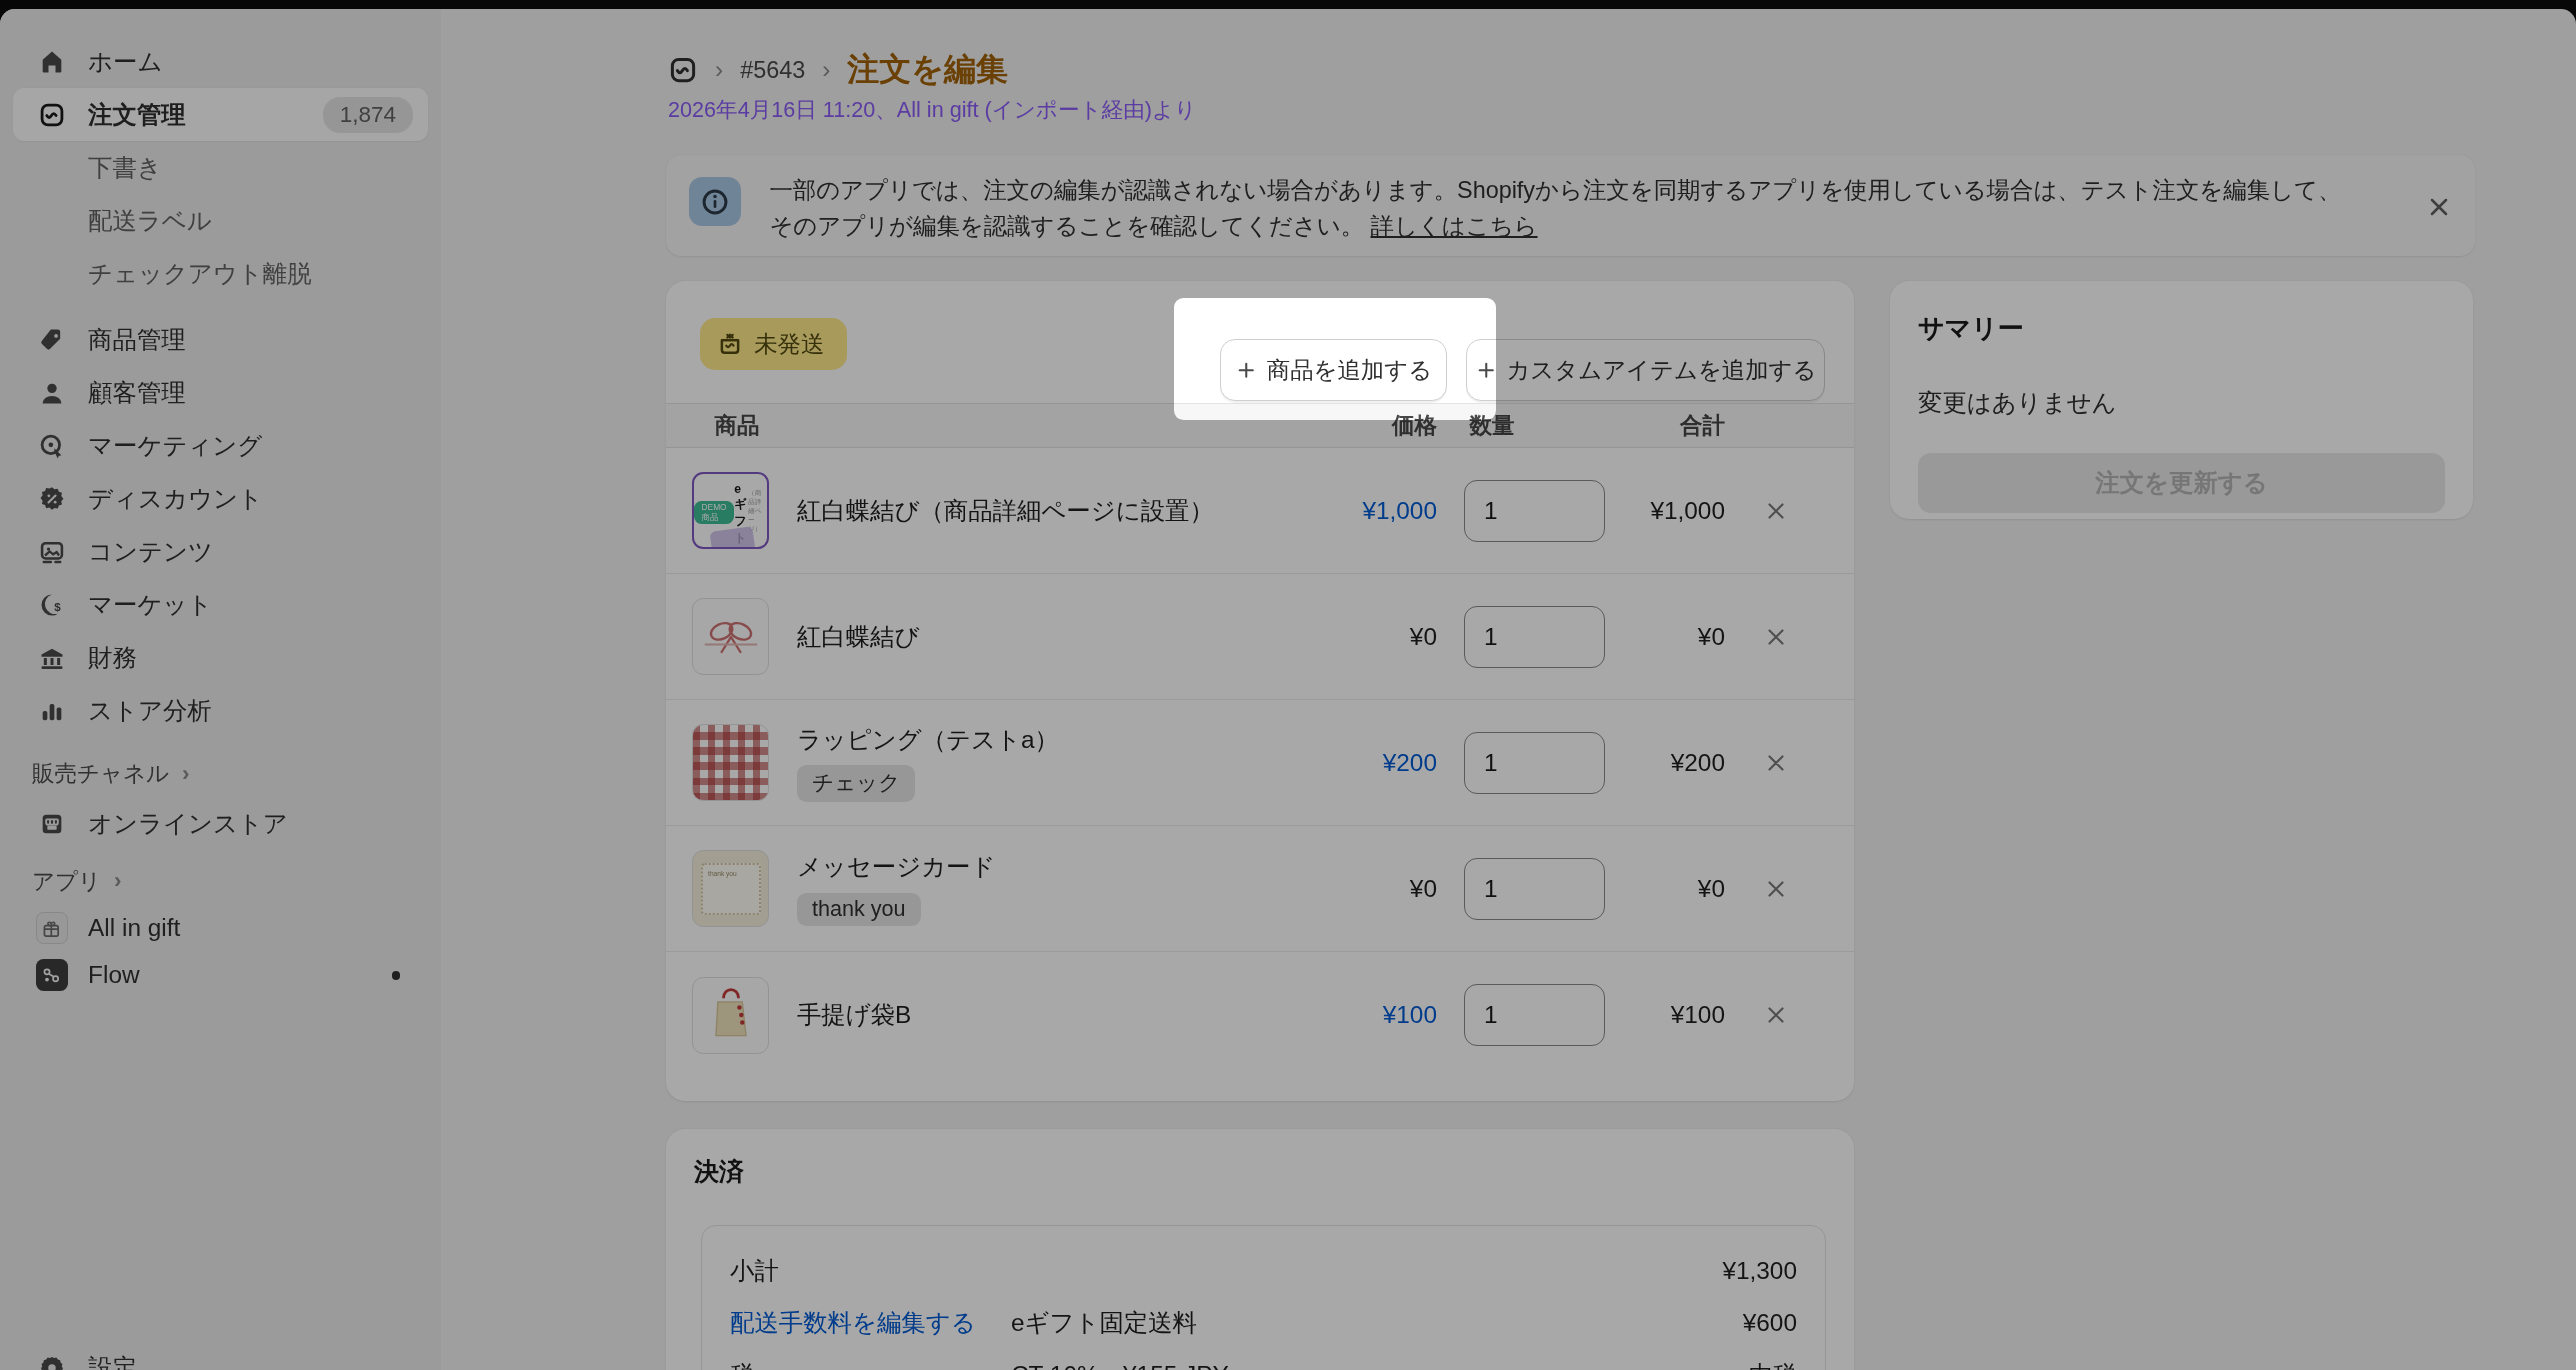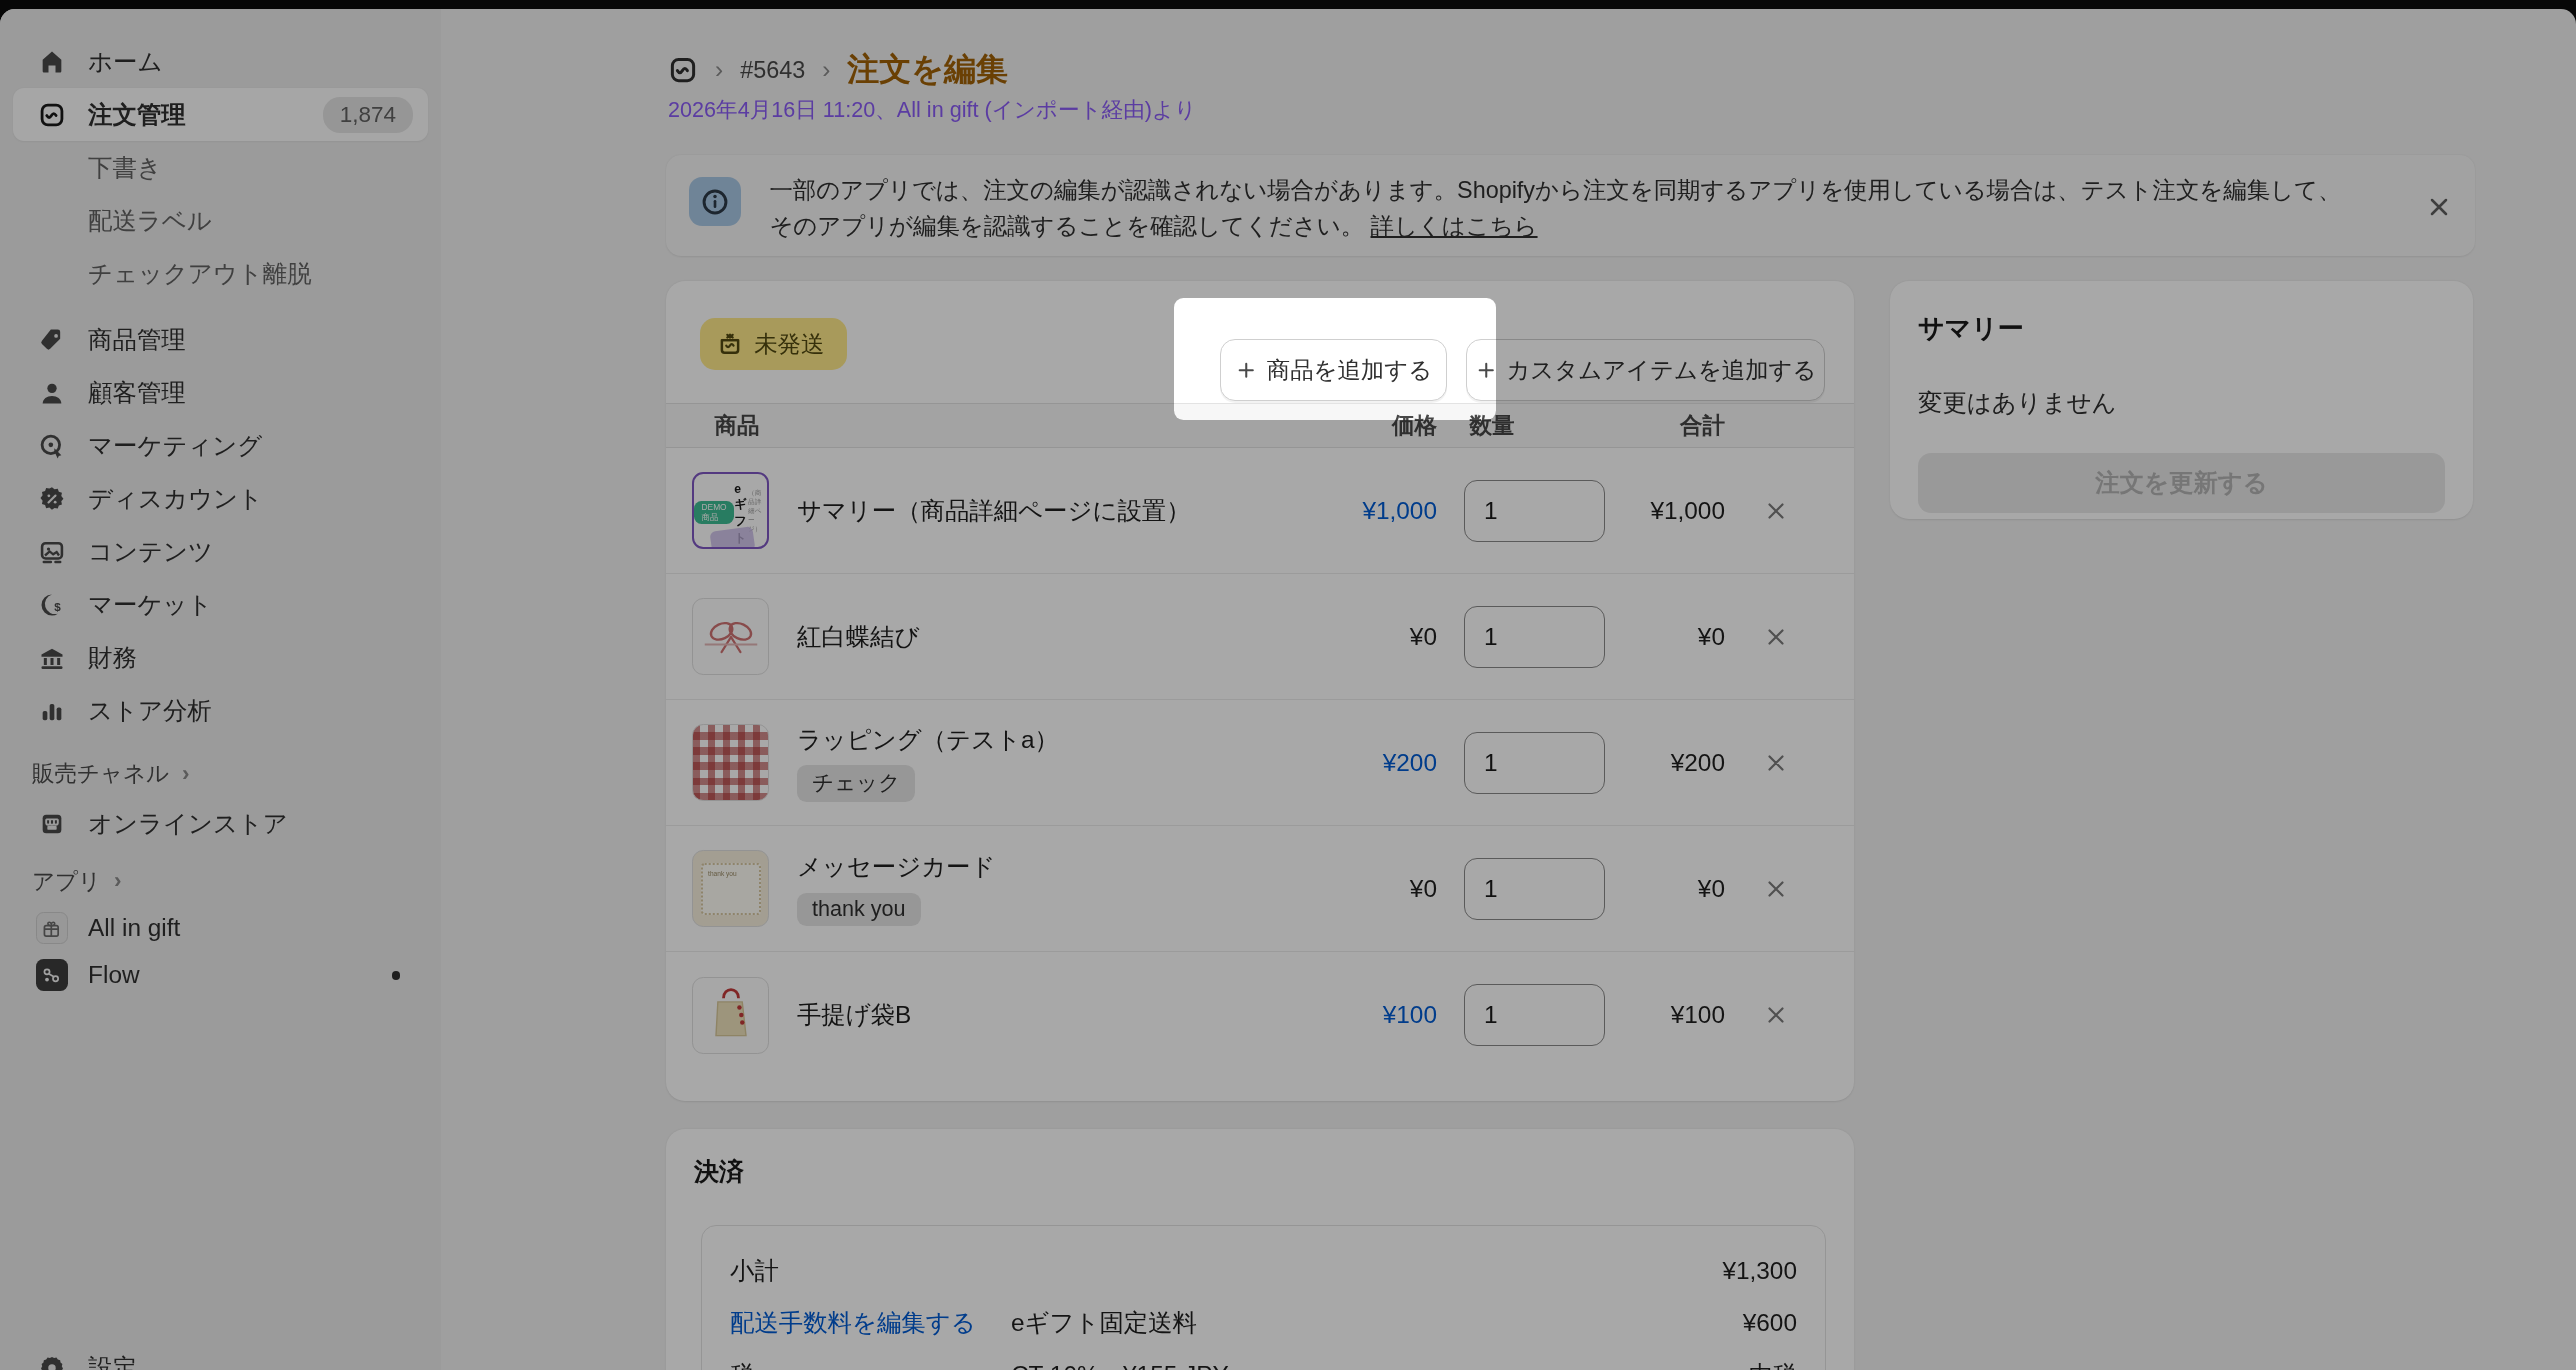--- a/index.html
+++ b/index.html
@@ -382,21 +382,21 @@
 
       <div class="rows">
 
         <div class="row tbl-grid">
           <div class="thumb egift">
             <span class="egift-tag">DEMO商品</span>
             <span class="egift-title">eギフト</span>
             <span class="egift-sub">（商品詳細ページ）</span>
             <span class="egift-phone"></span>
           </div>
-          <div class="name-cell">サマリー（商品詳細ページに設置）</div>
+          <div class="name-cell">紅白蝶結び（商品詳細ページに設置）</div>
           <div class="price-cell"><span class="price-link">¥1,000</span></div>
           <div></div>
           <div class="qty-cell"><input class="qty-input" value="1" style=""></div>
           <div class="total-cell">¥1,000</div>
           <div class="x-cell">
             <svg width="26" height="26" viewBox="0 0 24 24">
                 <path d="M6 6l12 12M18 6L6 18" stroke="#7a7a7a" stroke-width="2" stroke-linecap="round"></path>
               </svg>
           </div>
         </div>

